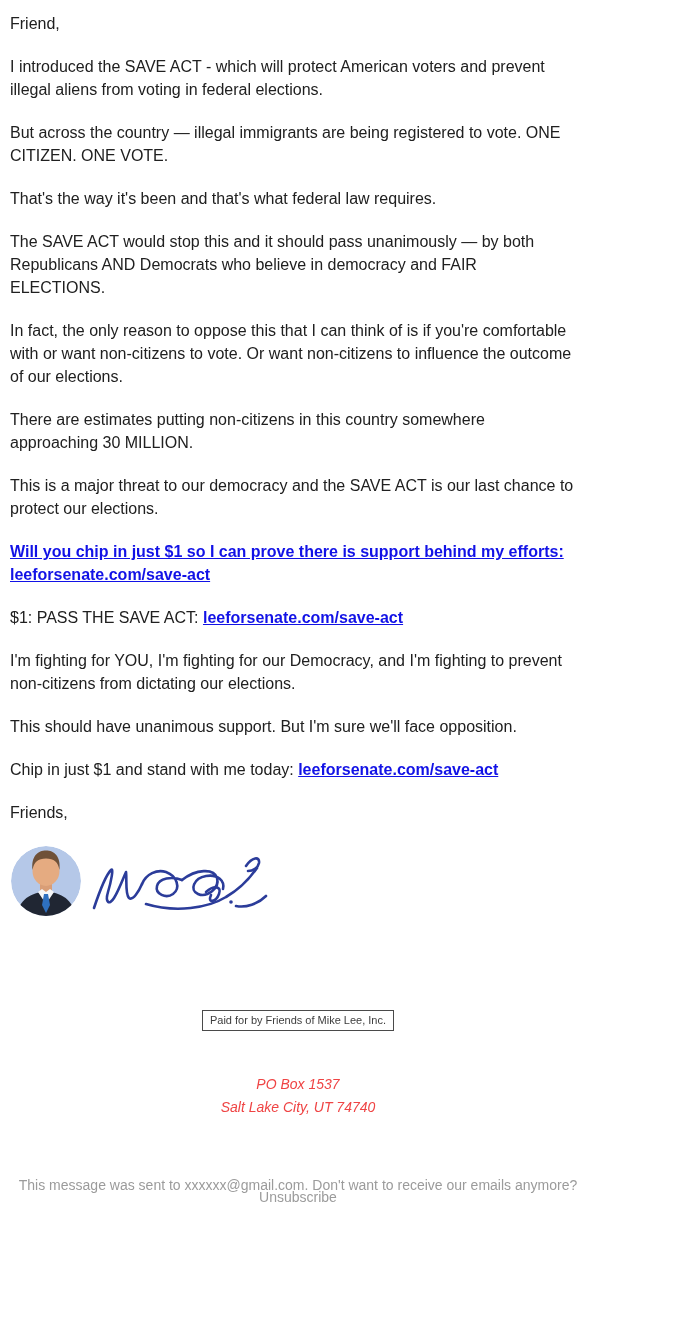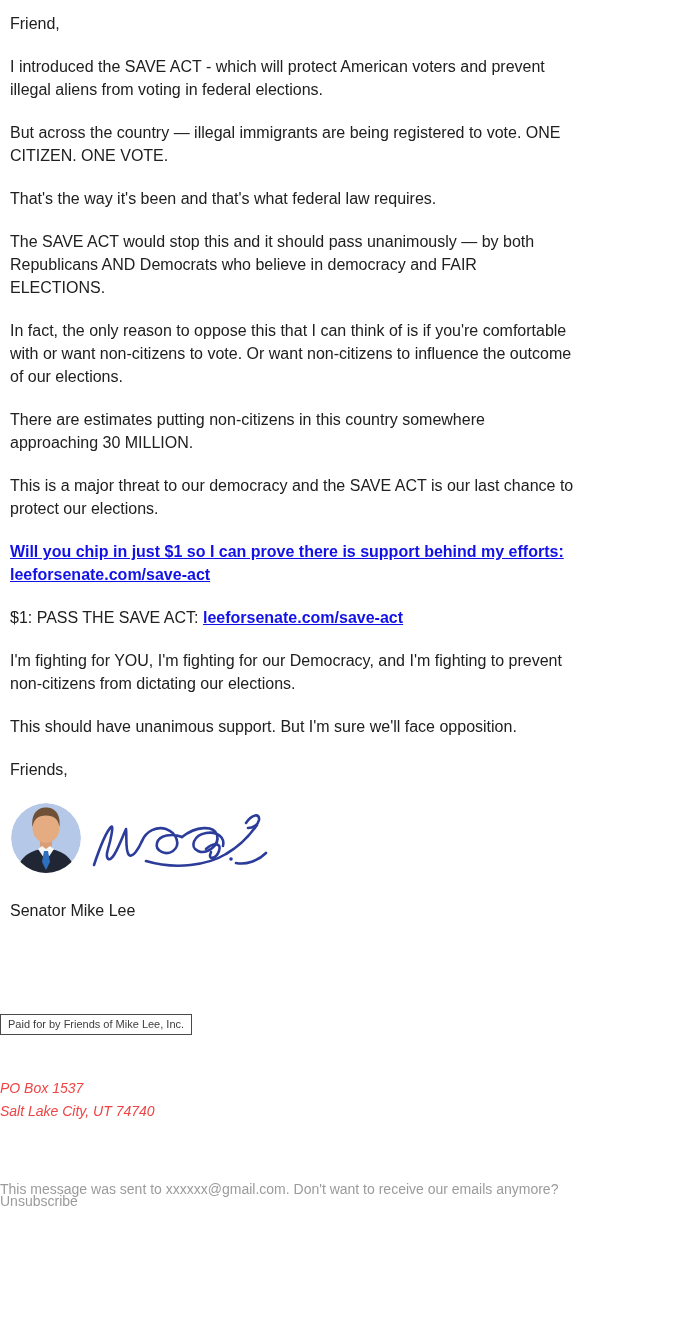--- a/index.html
+++ b/index.html
@@ -21,21 +21,21 @@
     color: #1212e6;
     font-weight: 700;
     text-decoration: underline;
     cursor: pointer;
   }
   .sig-block {
     margin: 8px 0 24px 0;
     height: 74px;
   }
   .sig-block svg { display: block; }
-  .footer { text-align: left; }
+  .footer { text-align: center; }
   .paidfor-wrap { margin-top: 92px; }
   .paidfor {
     display: inline-block;
     border: 1px solid #4a4a4a;
     padding: 3px 7px;
     font-size: 11px;
     line-height: 13px;
     color: #3d3d3d;
   }
   .address { margin-top: 46px; }
@@ -77,20 +77,23 @@
       <a class="link">Will you chip in just $1 so I can prove there is support behind my efforts: leeforsenate.com/save-act</a>
     </p>
 
     <p>
       <span>$1: PASS THE SAVE ACT: </span><a class="link">leeforsenate.com/save-act</a>
     </p>
 
     <p>I'm fighting for YOU, I'm fighting for our Democracy, and I'm fighting to prevent non-citizens from dictating our elections.</p>
     <p>This should have unanimous support. But I'm sure we'll face opposition.</p>
 
+    <p>
+      <span>Chip in just $1 and stand with me today: </span><a class="link">leeforsenate.com/save-act</a>
+    </p>
 
     <p>Friends,</p>
 
     <div class="sig-block">
       <svg width="262" height="74" viewBox="0 0 262 74" xmlns="http://www.w3.org/2000/svg">
         <defs>
           <clipPath id="headClip">
               <circle cx="36" cy="37" r="35"></circle>
             </clipPath>
         </defs>
@@ -111,21 +114,20 @@
           <path d="M172 36 C186 25 204 24 207 34 C210 44 197 54 188 50 C179 46 184 34 196 32 C208 30 215 37 213 45"></path>
           <path d="M136 60 C166 69 198 64 216 53 C230 45 240 34 247 24"></path>
           <path d="M196 48 C204 41 212 42 209 50 C206 58 197 60 201 51"></path>
           <circle cx="221" cy="58" r="1.8" fill="#2b3c9a" stroke="none"></circle>
           <path d="M236 22 C242 13 250 12 249 19 C248 24 243 27 238 27"></path>
           <path d="M226 62 C236 64 248 60 256 52"></path>
         </g>
       </svg>
     </div>
 
-    <p>Senator Mike Lee</p>
   </div>
 
   <div class="footer">
     <div class="paidfor-wrap">
       <span class="paidfor">Paid for by Friends of Mike Lee, Inc.</span>
     </div>
     <div class="address">
       <p>PO Box 1537</p>
       <p>Salt Lake City, UT 74740</p>
     </div>

